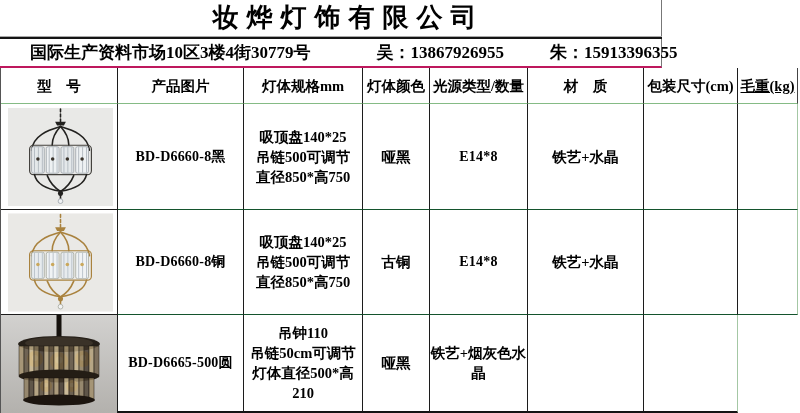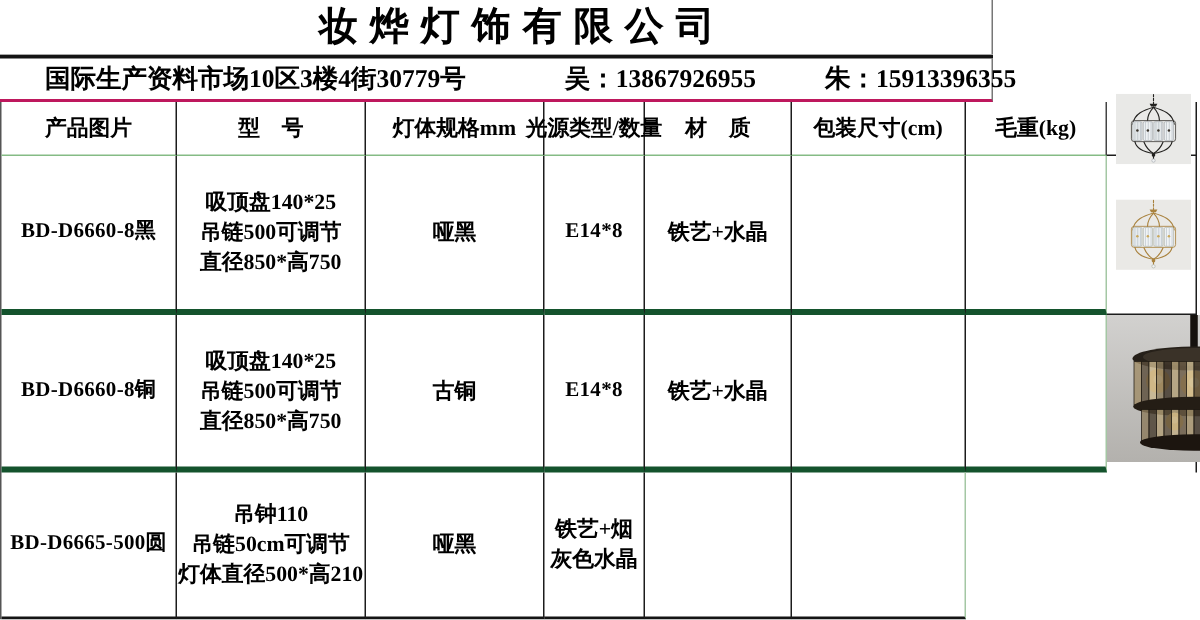--- a/index.html
+++ b/index.html
@@ -35,27 +35,27 @@
   .tbl{
     display:grid;
     grid-template-columns:117px 126px 119px 67px 98px 116px 94px 60px;
     grid-template-rows:36px 106px 105px 98px;
     border-left:1px solid #555;
     width:797px;box-sizing:content-box;
   }
   .c{
     box-sizing:border-box;
     border-right:1px solid #1c1c1c;
-    border-bottom:4px solid #14532d;
+    border-bottom:1px solid #14532d;
     display:flex;align-items:center;justify-content:center;
     text-align:center;font-weight:700;font-size:14.5px;
     line-height:20px;overflow:visible;
   }
   .hdr{border-bottom:1px solid #85bb85;font-size:14.5px;white-space:pre;}
-  .last-col{border-right:1px solid #444;}
+  .last-col{border-right:1px solid #444;text-decoration:underline;}
   .body-last{border-right:1px solid #a4c7a4;}
   .r3{border-bottom:2px solid #141414;}
   .spec{white-space:pre-line;font-size:14.5px;}
   .model{font-size:14px;letter-spacing:0.2px;}
   .photo-cell{padding:0;position:relative;border-bottom:1px solid #1c1c1c;}
   .photo-cell svg{display:block;}
   .photo-inset{margin:2px 3px 2px 6px;}
   .photo-full{position:absolute;top:0;left:0;z-index:2;}
   .r3photo{border-bottom:none;}
 
@@ -75,23 +75,24 @@
   <div class="title-divider"></div>
 
   <div class="info-row">
     <span class="info-address">国际生产资料市场10区3楼4街30779号</span>
     <span class="info-wu">吴：13867926955</span>
     <span class="info-zhu">朱：15913396355</span>
   </div>
 
   <div class="tbl">
 
+    <div class="c hdr">型　号</div>
     <div class="c hdr">产品图片</div>
-    <div class="c hdr">型　号</div>
     <div class="c hdr">灯体规格mm</div>
+    <div class="c hdr">灯体颜色</div>
     <div class="c hdr">光源类型/数量</div>
     <div class="c hdr">材　质</div>
     <div class="c hdr">包装尺寸(cm)</div>
     <div class="c hdr last-col">毛重(kg)</div>
 
     <div class="c photo-cell">
       <svg class="photo-inset lamp frame-black" width="105" height="100" viewBox="0 0 107 100">
         <rect width="107" height="100" fill="#e9e9e7"></rect>
         <path class="frame" d="M53.5 1 v13" stroke-dasharray="3 2.2"></path>
         <path class="solid" d="M48 14 h11 l-2 4 h-7 z"></path>

